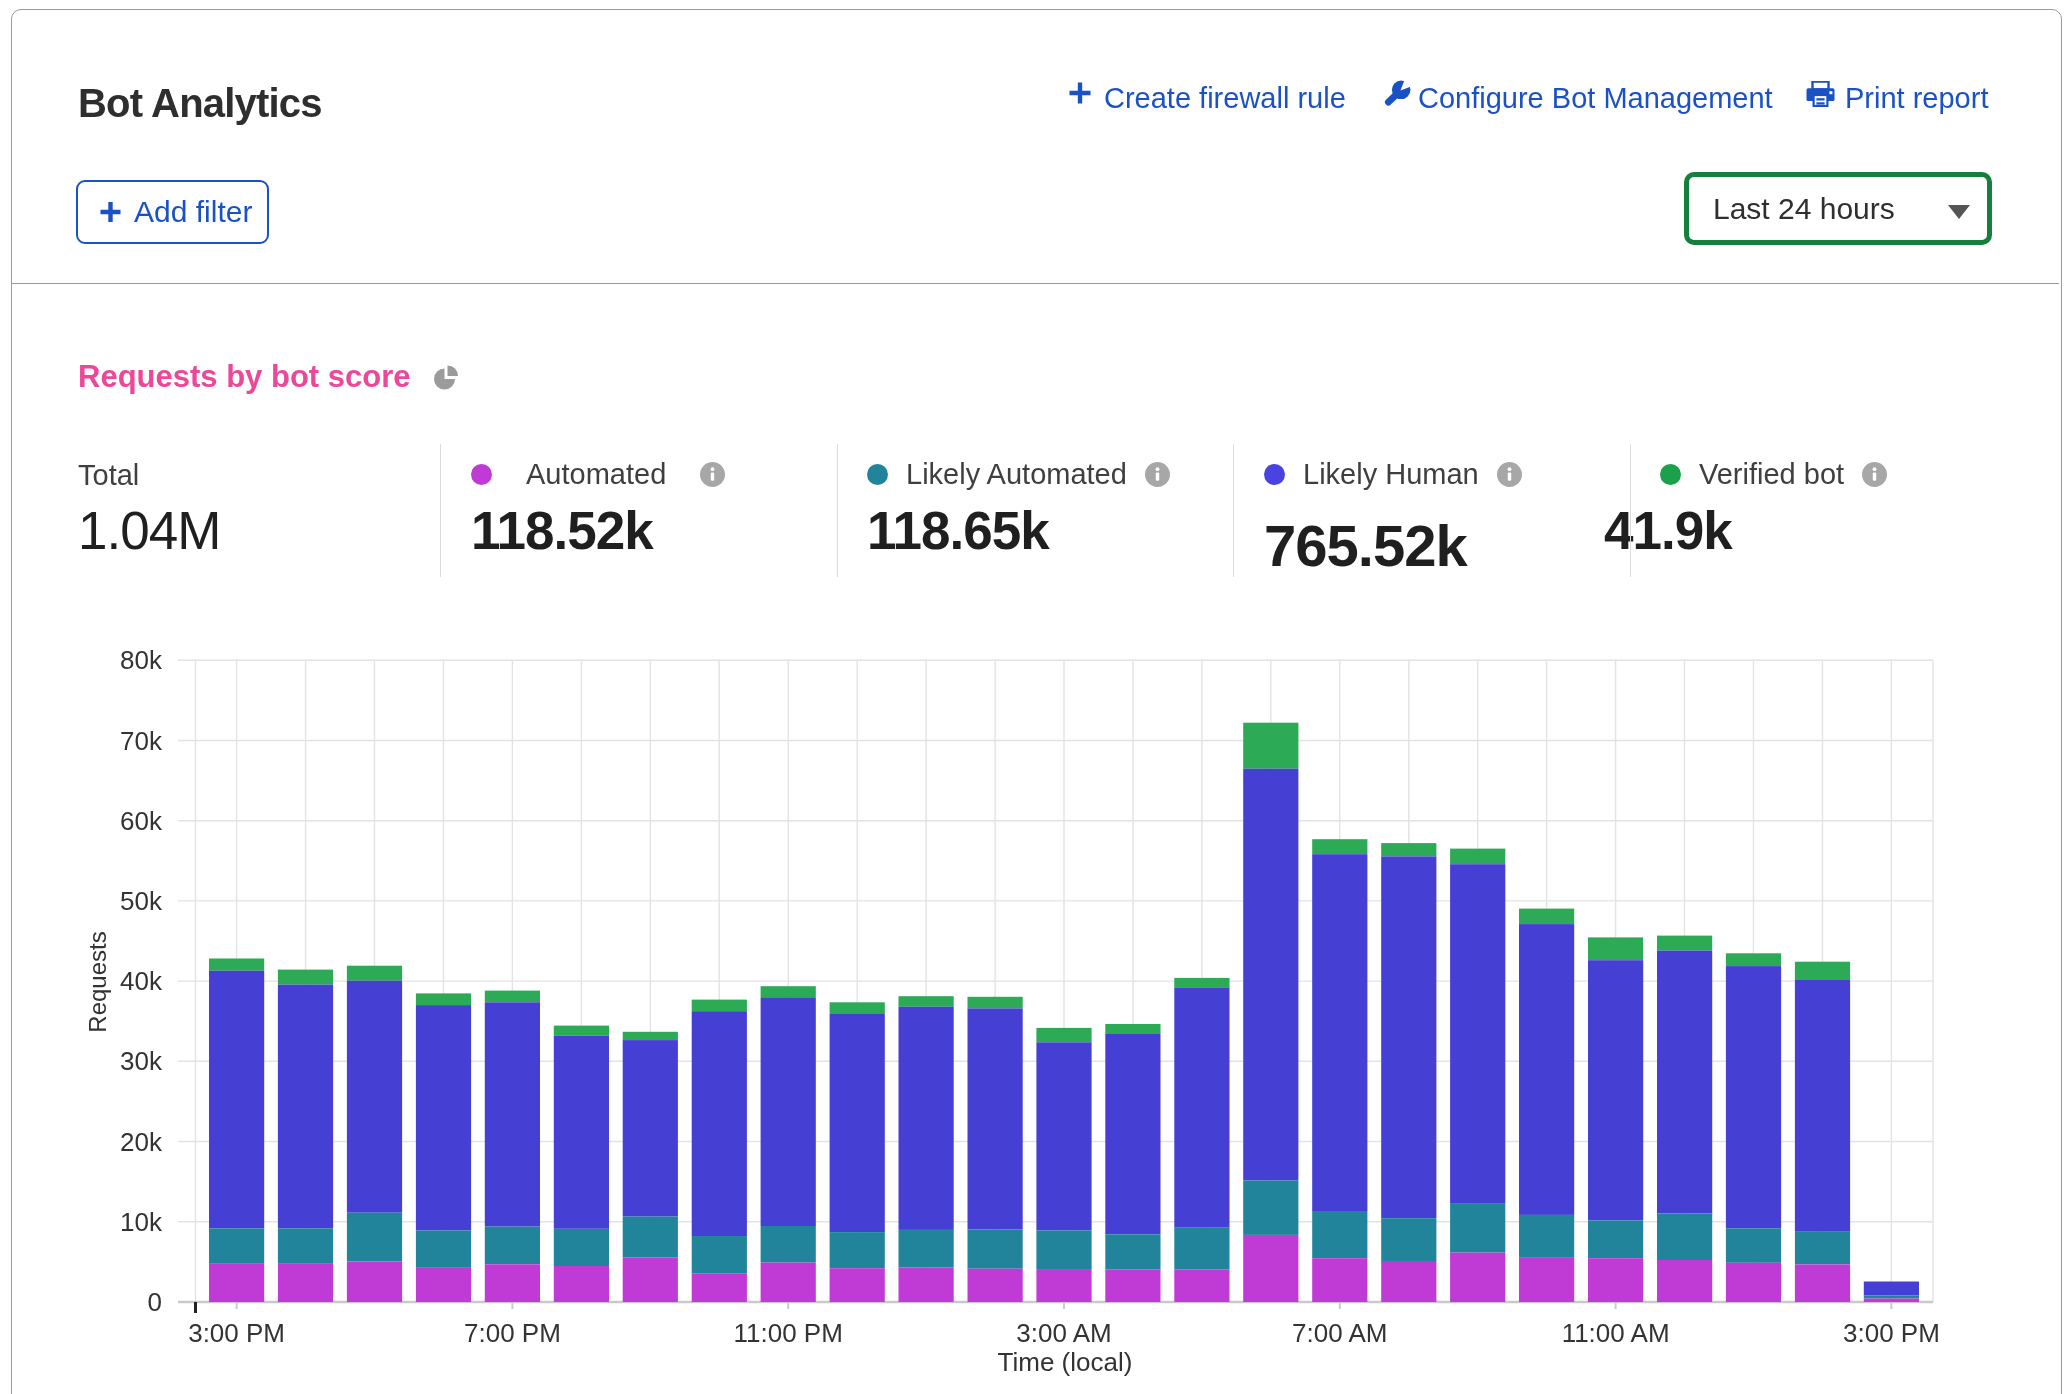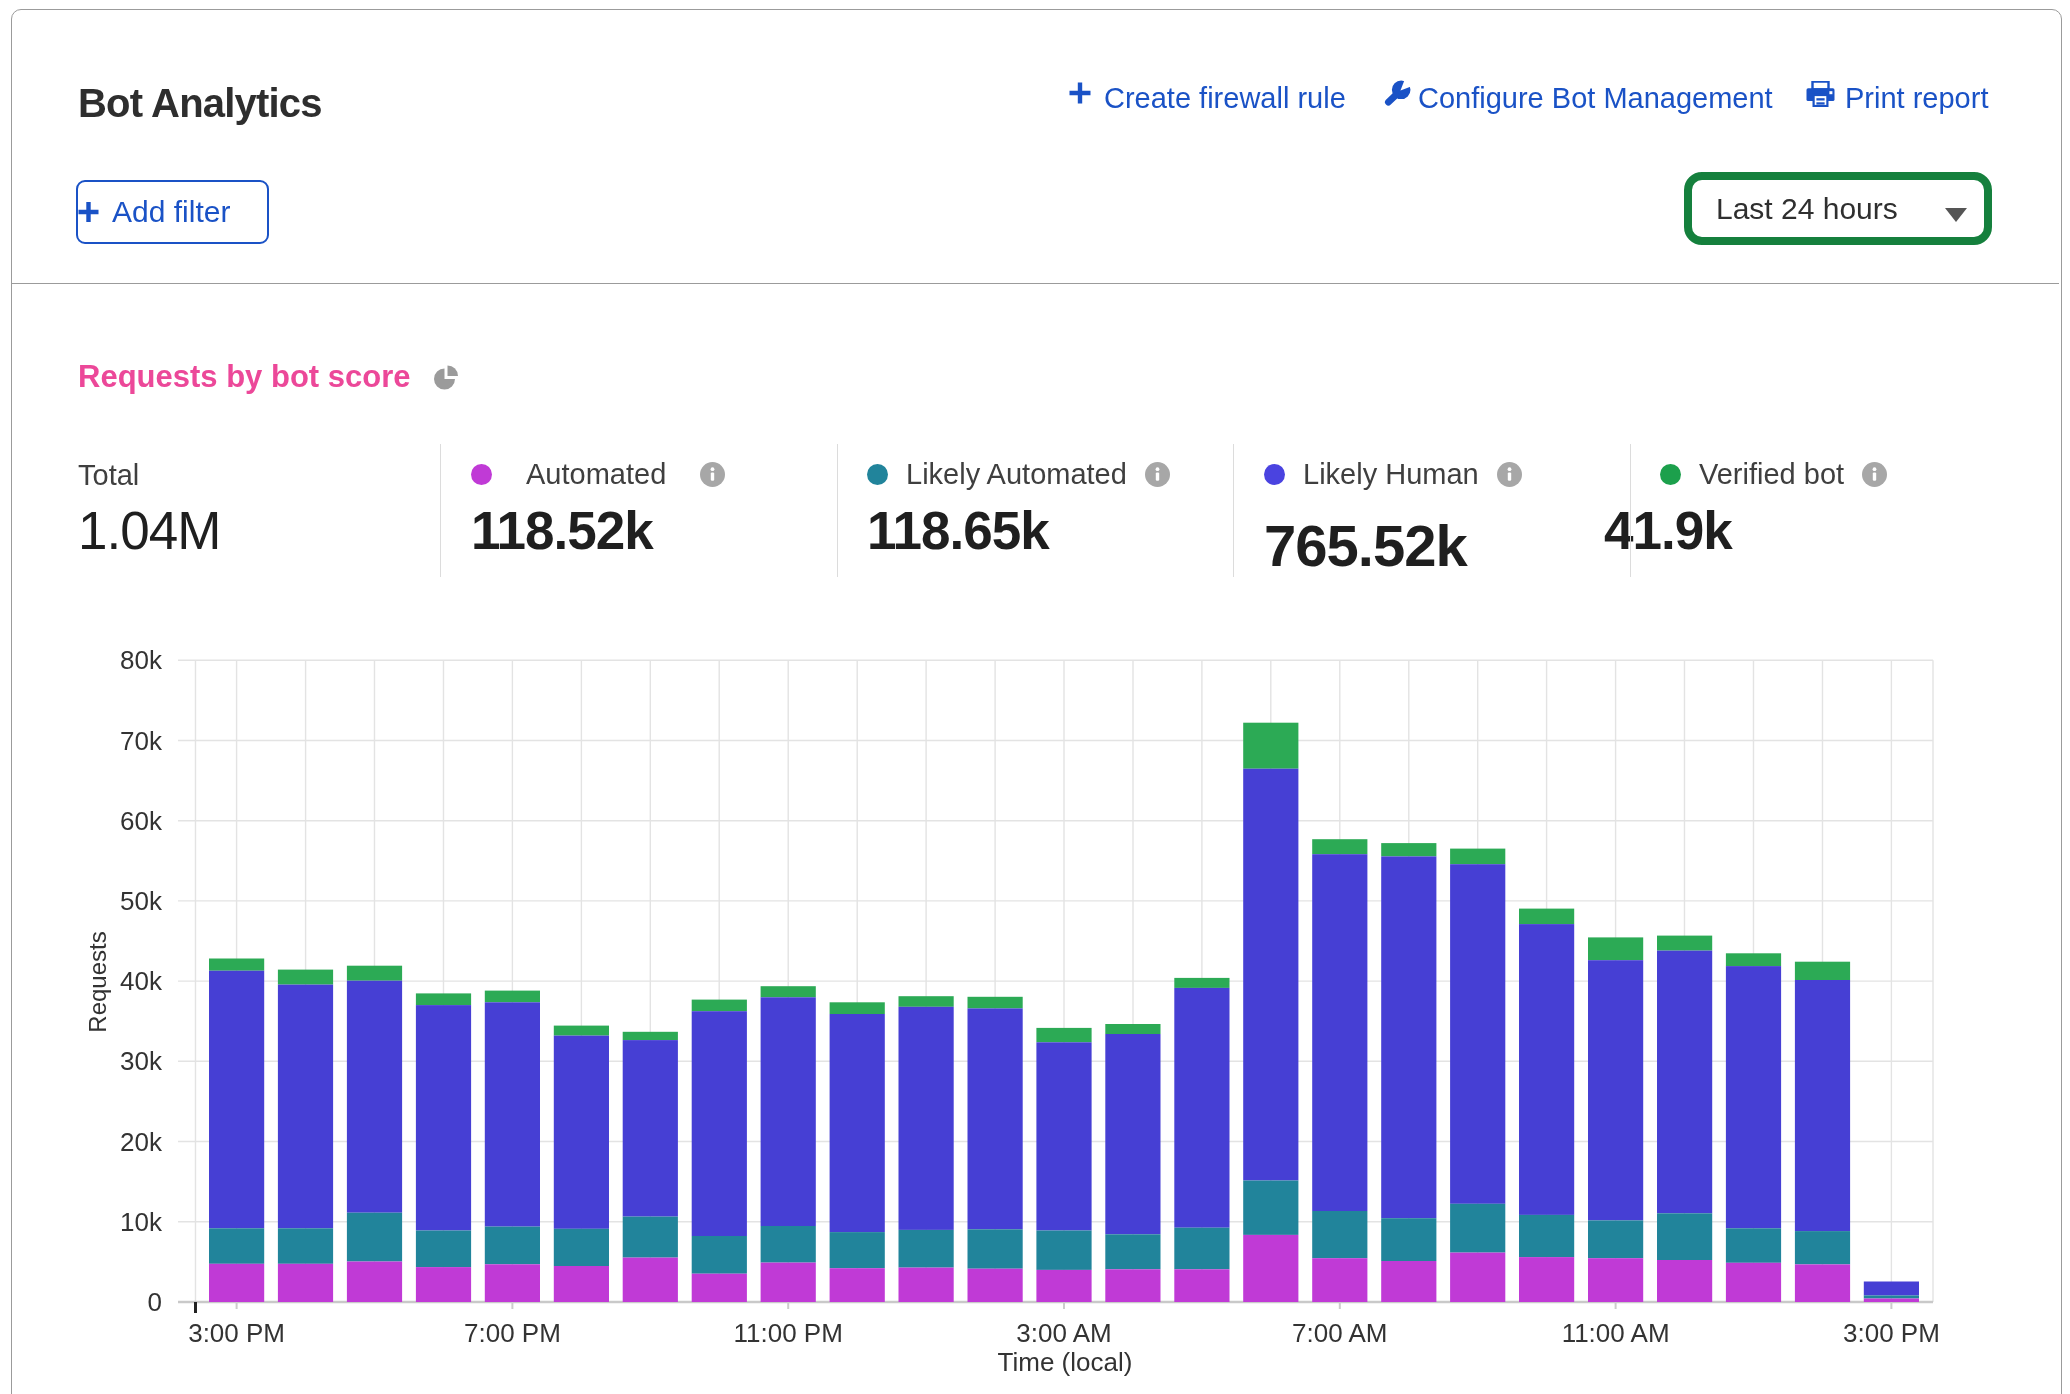--- a/index.html
+++ b/index.html
@@ -26,28 +26,28 @@
 <div class="abs" style="left:1806px;top:81px"><svg width="29" height="26" viewBox="0 0 29 26">
 <path d="M6.5 0.5h16v8h-16z" fill="none" stroke="#1a52c6" stroke-width="2.4"></path>
 <rect x="0.5" y="7.3" width="28" height="12.7" rx="1.6" fill="#1a52c6"></rect>
 <rect x="23.4" y="10.2" width="3" height="3" fill="#fff"></rect>
 <rect x="7.6" y="14" width="13.8" height="11" fill="#fff" stroke="#1a52c6" stroke-width="2.2"></rect>
 <rect x="10.4" y="17.2" width="8.2" height="2.3" fill="#1a52c6"></rect>
 <rect x="10.4" y="21.3" width="8.2" height="2.3" fill="#1a52c6"></rect>
 </svg></div>
 <div class="abs" style="left:1845px;top:82px;font-size:29px;color:#1a52c6">Print report</div>
 
-<div class="abs" style="box-sizing:border-box;left:76px;top:180px;width:193px;height:64px;border:2px solid #1a52c6;border-radius:9px;display:flex;align-items:center;gap:13px">
+<div class="abs" style="box-sizing:border-box;left:76px;top:180px;width:193px;height:64px;border:2px solid #1a52c6;border-radius:9px;display:flex;align-items:center;padding-left:22px;gap:13px">
 <svg width="21" height="22" viewBox="0 0 21 22">
       <path d="M10.5 1v20M0.5 11h20" stroke="#1a52c6" stroke-width="4.4"></path>
     </svg>
     <span style="font-size:30px;color:#1a52c6">Add filter</span>
 </div>
 
-<div class="abs" style="box-sizing:border-box;left:1684px;top:172px;width:308px;height:73px;border:8px solid #15803d;border-radius:18px;display:flex;align-items:center;padding-left:24px">
+<div class="abs" style="box-sizing:border-box;left:1684px;top:172px;width:308px;height:73px;border:5px solid #15803d;border-radius:10px;display:flex;align-items:center;padding-left:24px">
 <span style="font-size:30px;color:#2f2f2f">Last 24 hours</span>
 <span style="position:absolute;right:17px;top:28px;width:0;height:0;border-left:11px solid transparent;border-right:11px solid transparent;border-top:14px solid #555"></span>
 </div>
 
 <div class="abs" style="left:78px;top:359px;font-size:31px;font-weight:700;color:#ec4899">Requests by bot score</div>
 <div class="abs" style="left:432px;top:364px"><svg width="28" height="28" viewBox="0 0 28 28">
 <path d="M12.5 4.5 A10.5 10.5 0 1 0 23 15 L12.5 15 Z" fill="#9b9b9b"></path>
 <path d="M15.5 1.5 A10.5 10.5 0 0 1 26 12 L15.5 12 Z" fill="#9b9b9b"></path>
 </svg></div>
 

